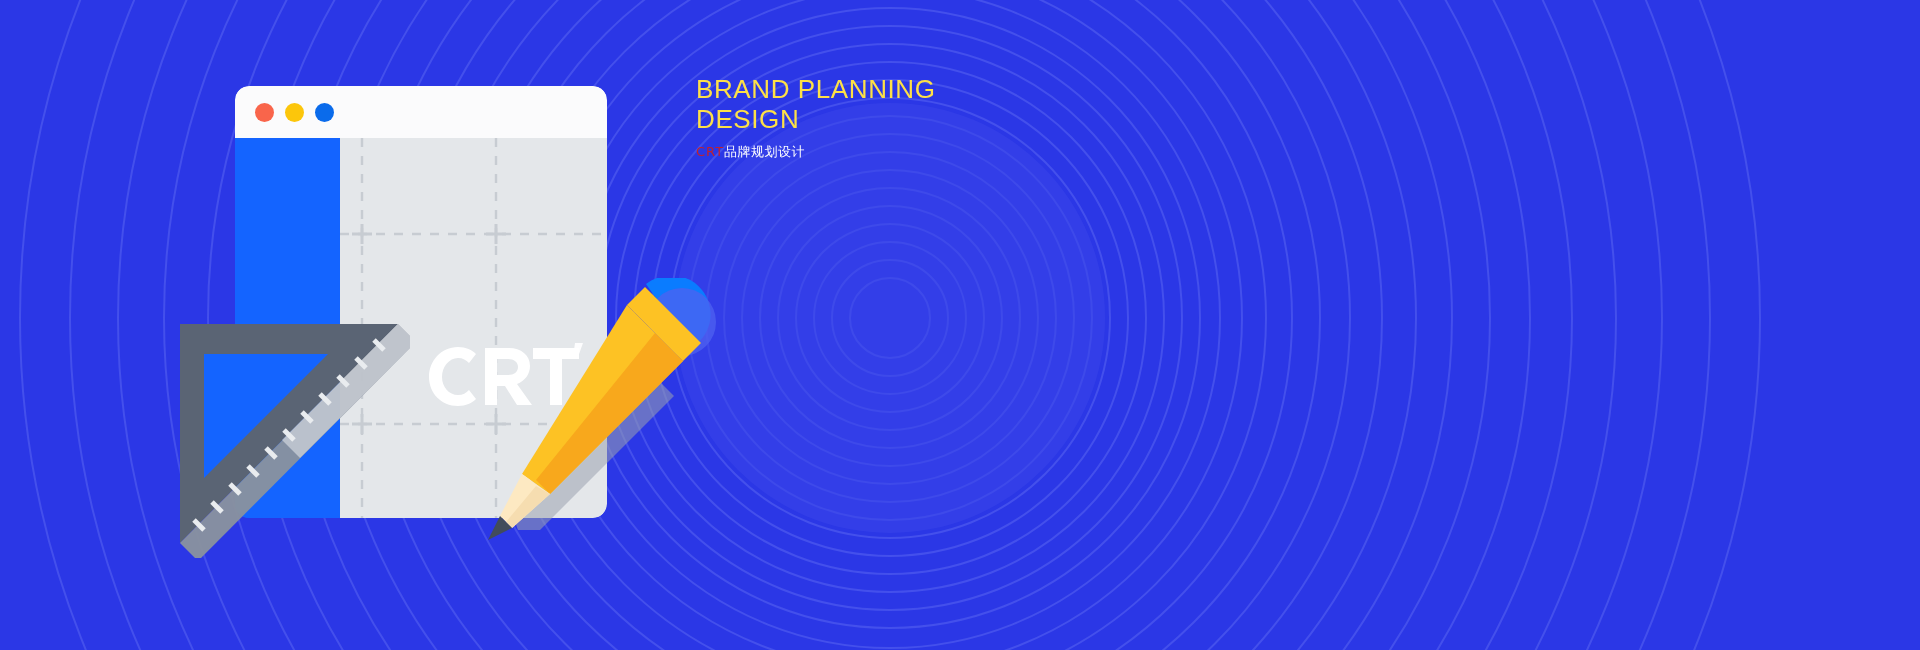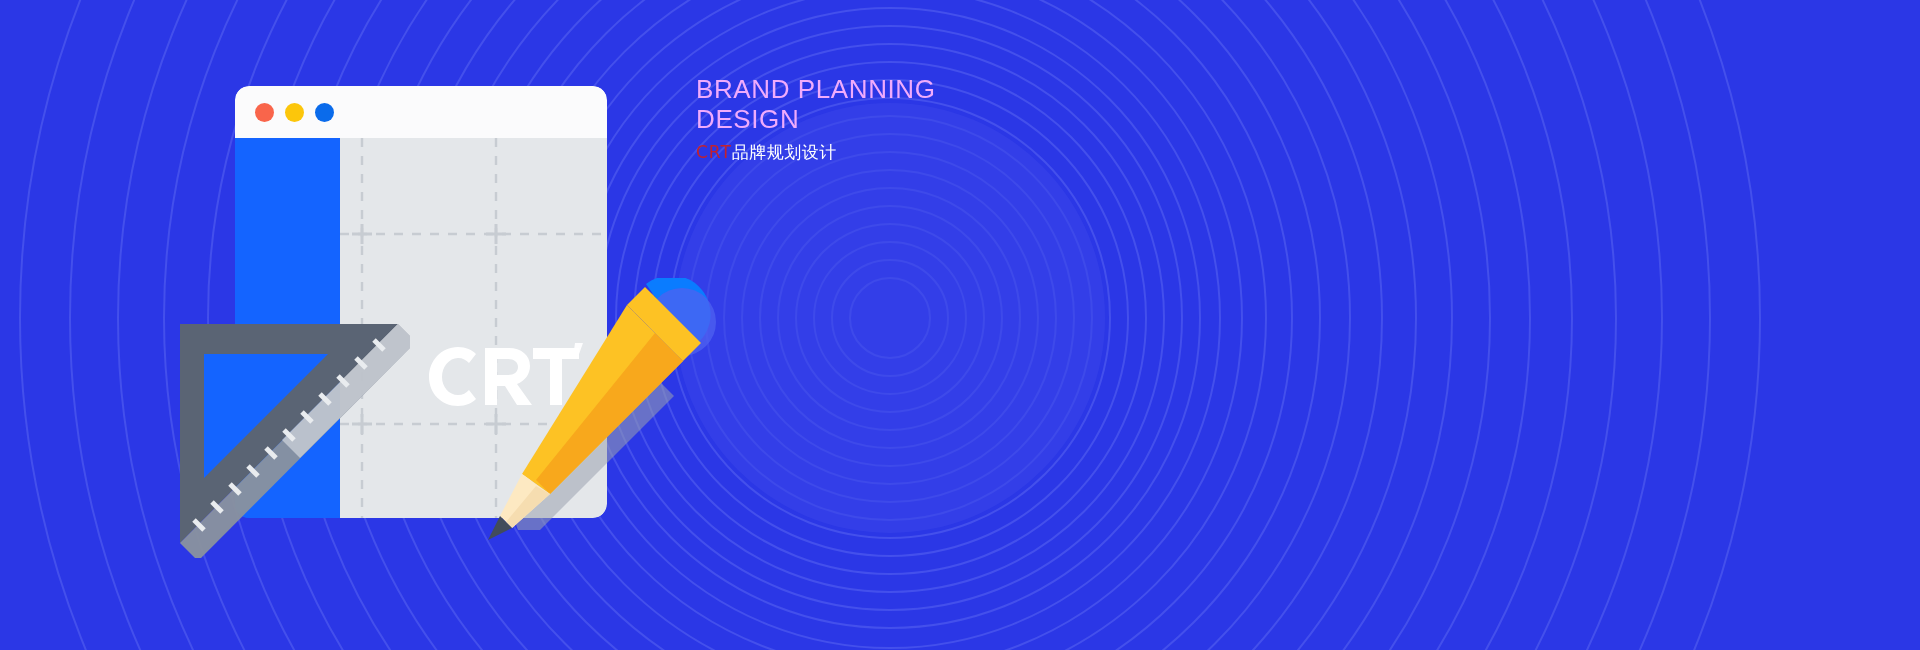--- a/index.html
+++ b/index.html
@@ -61,25 +61,25 @@
 
   
   .setsquare{ position:absolute; left:-30px; top:258px; width:260px; height:240px; }
 
   
   .pencil{ position:absolute; left:298px; top:218px; width:250px; height:290px; }
 
   
   .copy-top{ position:absolute; left:696px; top:74px; width:700px; }
   .head-en{
-    color:#f0abfc; font-size:26px; line-height:30px; letter-spacing:.6px;
+    color:#fde047; font-size:26px; line-height:30px; letter-spacing:.6px;
     font-weight:400; white-space:pre-line;
   }
   .head-cn{
-    margin-top:7px; font-size:17px; line-height:22px; color:#FFFFFF;
+    margin-top:7px; font-size:13px; line-height:22px; color:#FFFFFF;
     letter-spacing:.5px; font-family:"DejaVu Sans","Liberation Sans",sans-serif;
   }
   .head-cn .brand{ color:#C2212E; letter-spacing:1px; }
 
   .copy-bottom{ position:absolute; left:694px; top:328px; width:760px; }
   .tag-en{
     color:#FFFFFF; font-size:30px; line-height:38px; font-weight:400;
     letter-spacing:-.1px; transform:scaleX(.93); transform-origin:left center;
   }
   .tag-cn{

